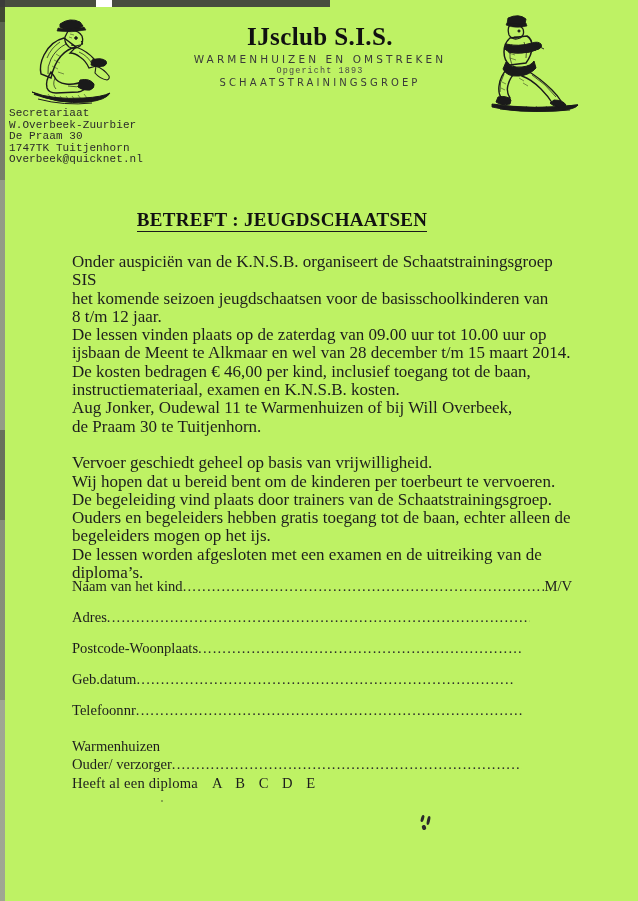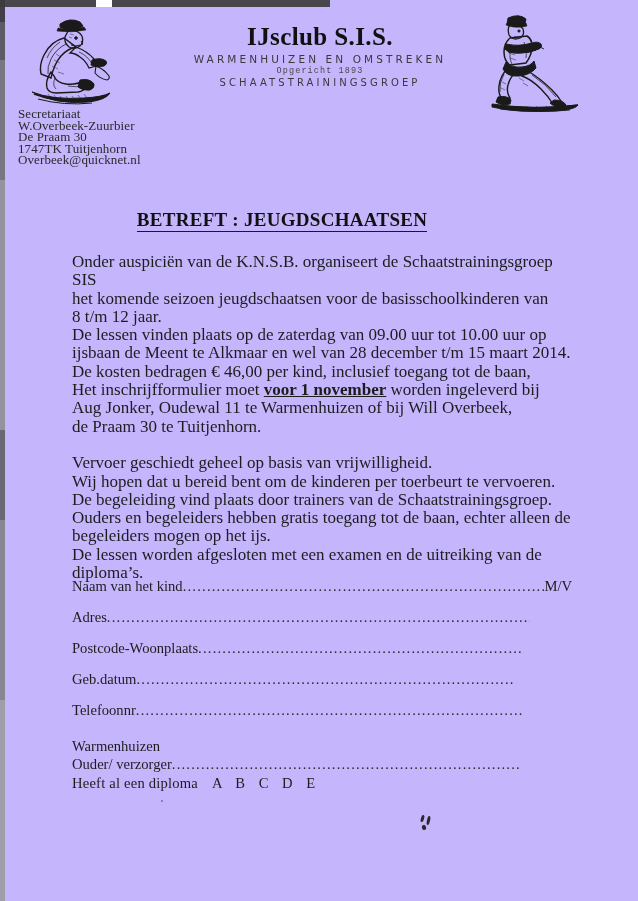--- a/index.html
+++ b/index.html
@@ -8,21 +8,21 @@
     background: #ffffff;
   }
   body {
     font-family: "Liberation Serif", serif;
     color: #1a1a1a;
   }
   #page {
     position: relative;
     width: 638px;
     height: 901px;
-    background: #c4b5fd;
+    background: #bef264;
     overflow: hidden;
   }
 
   
   .scan-edge-left {
     position: absolute;
     left: 0; top: 0;
     width: 5px; height: 901px;
     background: linear-gradient(to bottom,
        #2a2a2a 0px, #2a2a2a 22px,
@@ -93,23 +93,23 @@
     font-family: "DejaVu Sans", sans-serif;
     font-size: 10px;
     letter-spacing: 3.1px;
     color: #3a3a3a;
     white-space: nowrap;
   }
 
   
   .secretariat {
     position: absolute;
-    left: 18px; top: 108px;
-    font-family: Liberation Serif, serif;
-    font-size: 13px;
+    left: 9px; top: 108px;
+    font-family: Liberation Mono, monospace;
+    font-size: 11px;
     line-height: 11.6px;
     color: #2a2a2a;
     letter-spacing: .1px;
   }
   .secretariat div { white-space: nowrap; }
 
   
   .subject {
     position: absolute;
     left: 0; top: 209px;
@@ -316,21 +316,21 @@
     <span>BETREFT : JEUGDSCHAATSEN</span>
   </div>
 
   <div class="body-copy">
     <p>Onder auspiciën van de K.N.S.B. organiseert de Schaatstrainingsgroep SIS</p>
     <p>het komende seizoen jeugdschaatsen voor de basisschoolkinderen van</p>
     <p>8 t/m 12 jaar.</p>
     <p>De lessen vinden plaats op de zaterdag van  09.00 uur tot 10.00 uur op</p>
     <p>ijsbaan de Meent te Alkmaar en wel van  28 december  t/m  15 maart 2014.</p>
     <p>De kosten bedragen € 46,00 per kind, inclusief toegang tot de baan,</p>
-    <p><span>Het inschrijfformulier moet  </span><span class="em-deadline">voor 1 november</span><span> worden ingeleverd bij</span></p>
+    <p>instructiemateriaal, examen en K.N.S.B. kosten.</p>
     <p>Aug Jonker, Oudewal 11 te Warmenhuizen of bij Will Overbeek,</p>
     <p>de Praam 30 te Tuitjenhorn.</p>
     <div class="para-gap"></div>
     <p>Vervoer geschiedt geheel op basis van vrijwilligheid.</p>
     <p>Wij hopen dat u bereid bent om de kinderen per toerbeurt te vervoeren.</p>
     <p>De begeleiding vind plaats door trainers van de Schaatstrainingsgroep.</p>
     <p>Ouders en begeleiders hebben gratis toegang tot de baan, echter alleen de</p>
     <p>begeleiders mogen op het ijs.</p>
     <p>De lessen worden afgesloten met een examen en de uitreiking van de diploma’s.</p>
   </div>

